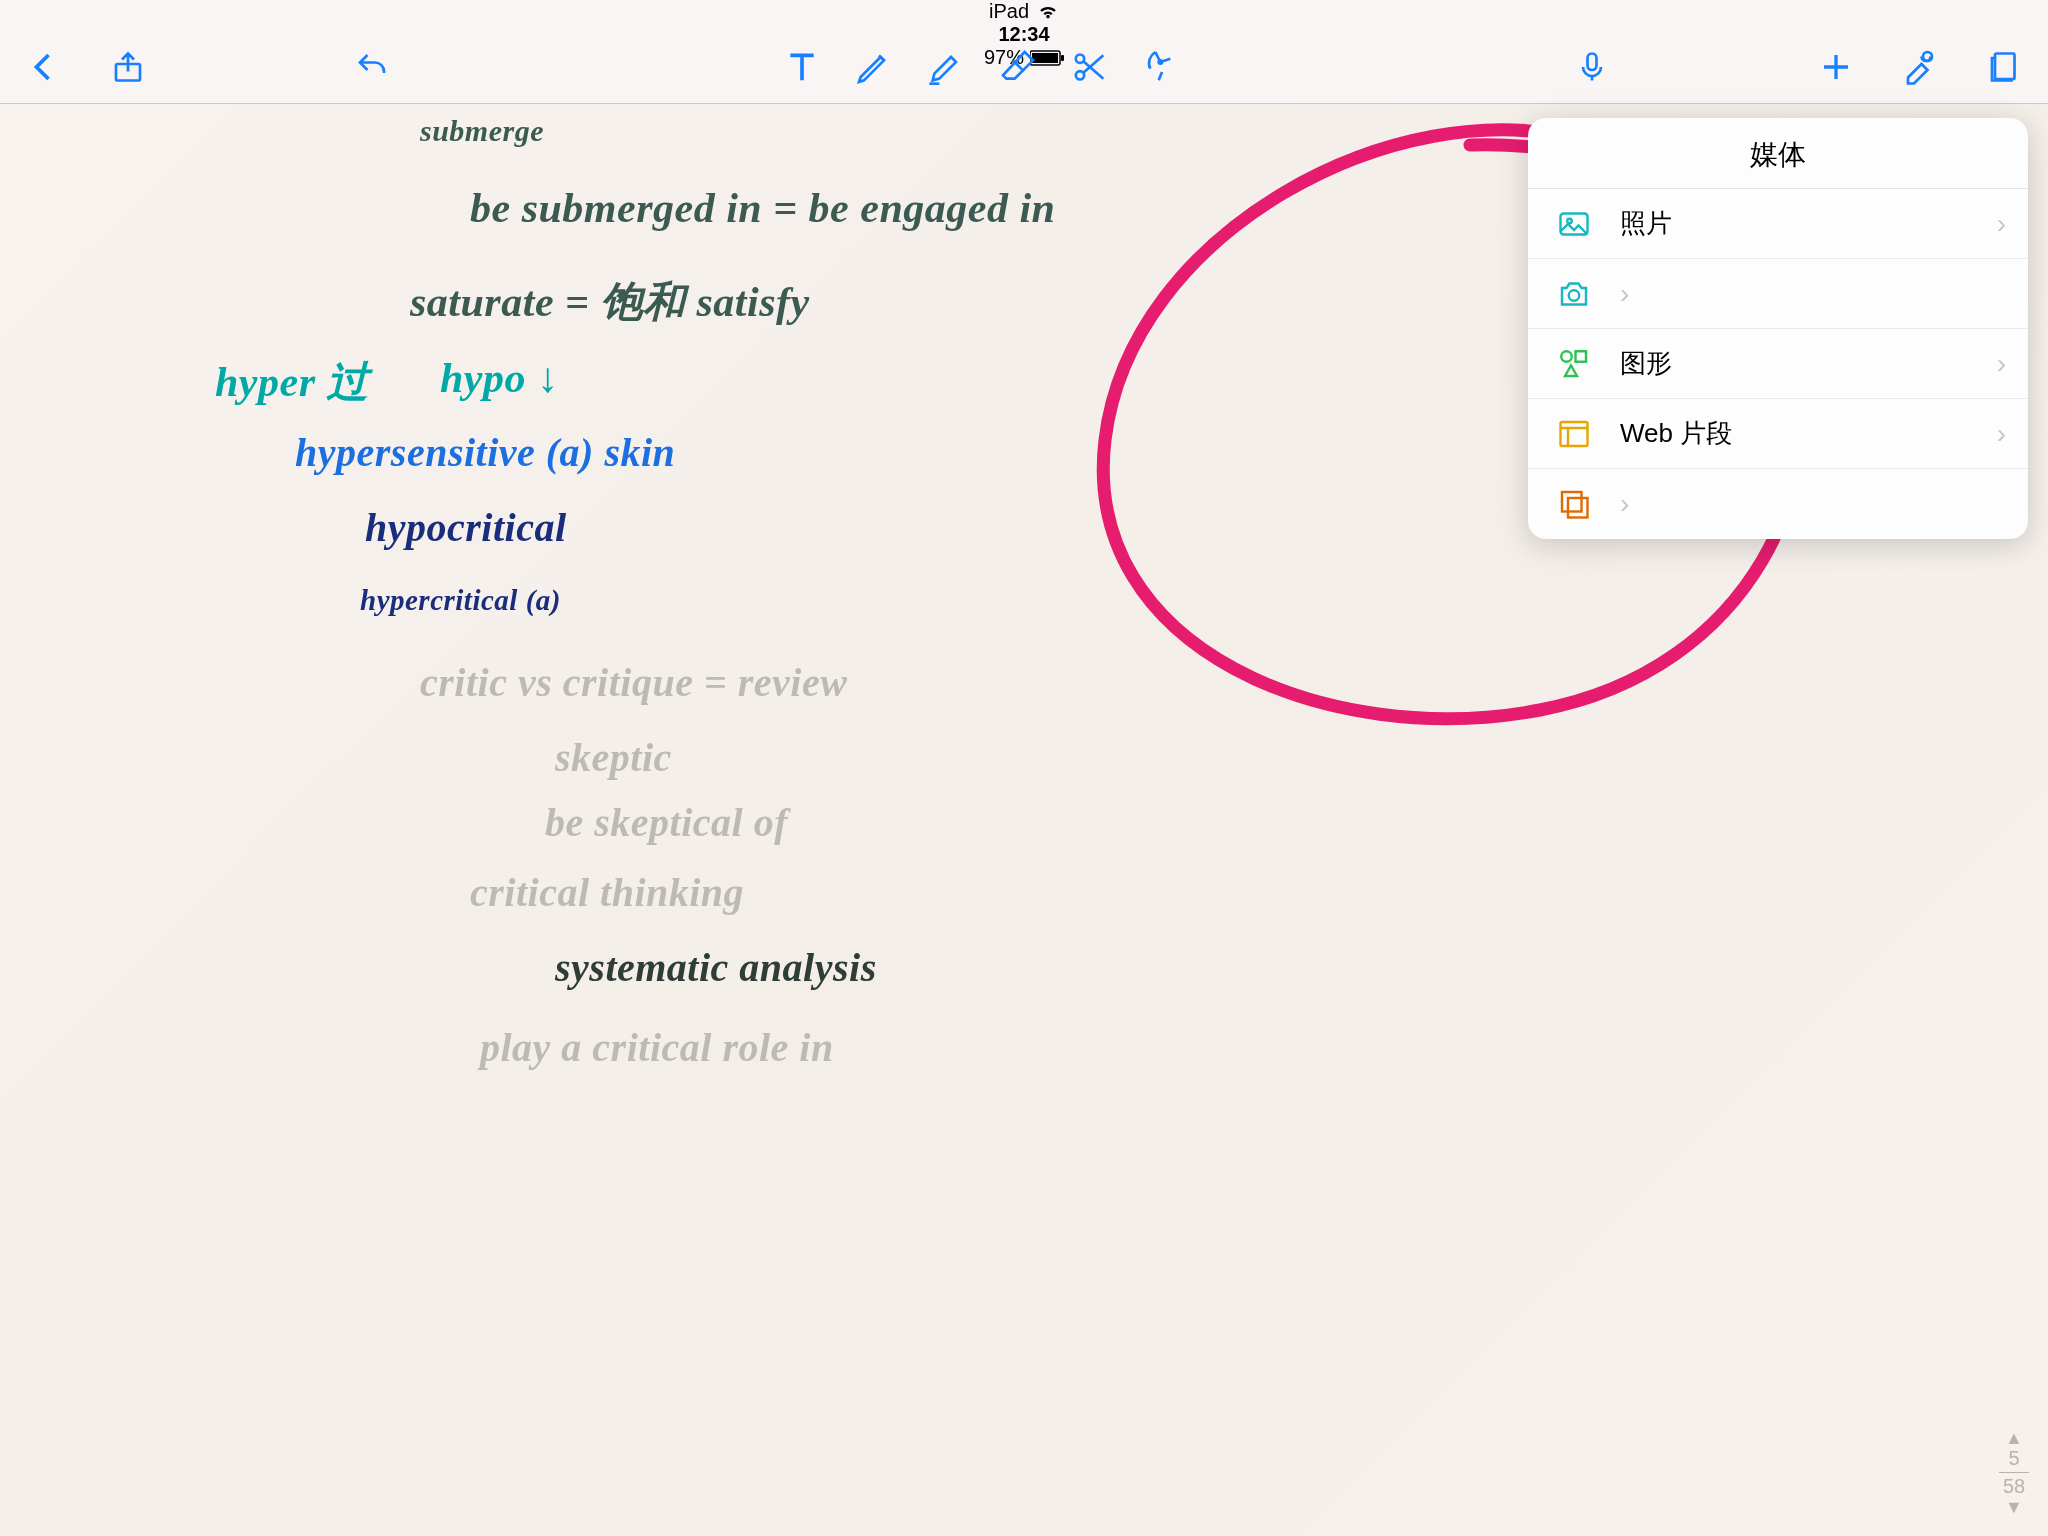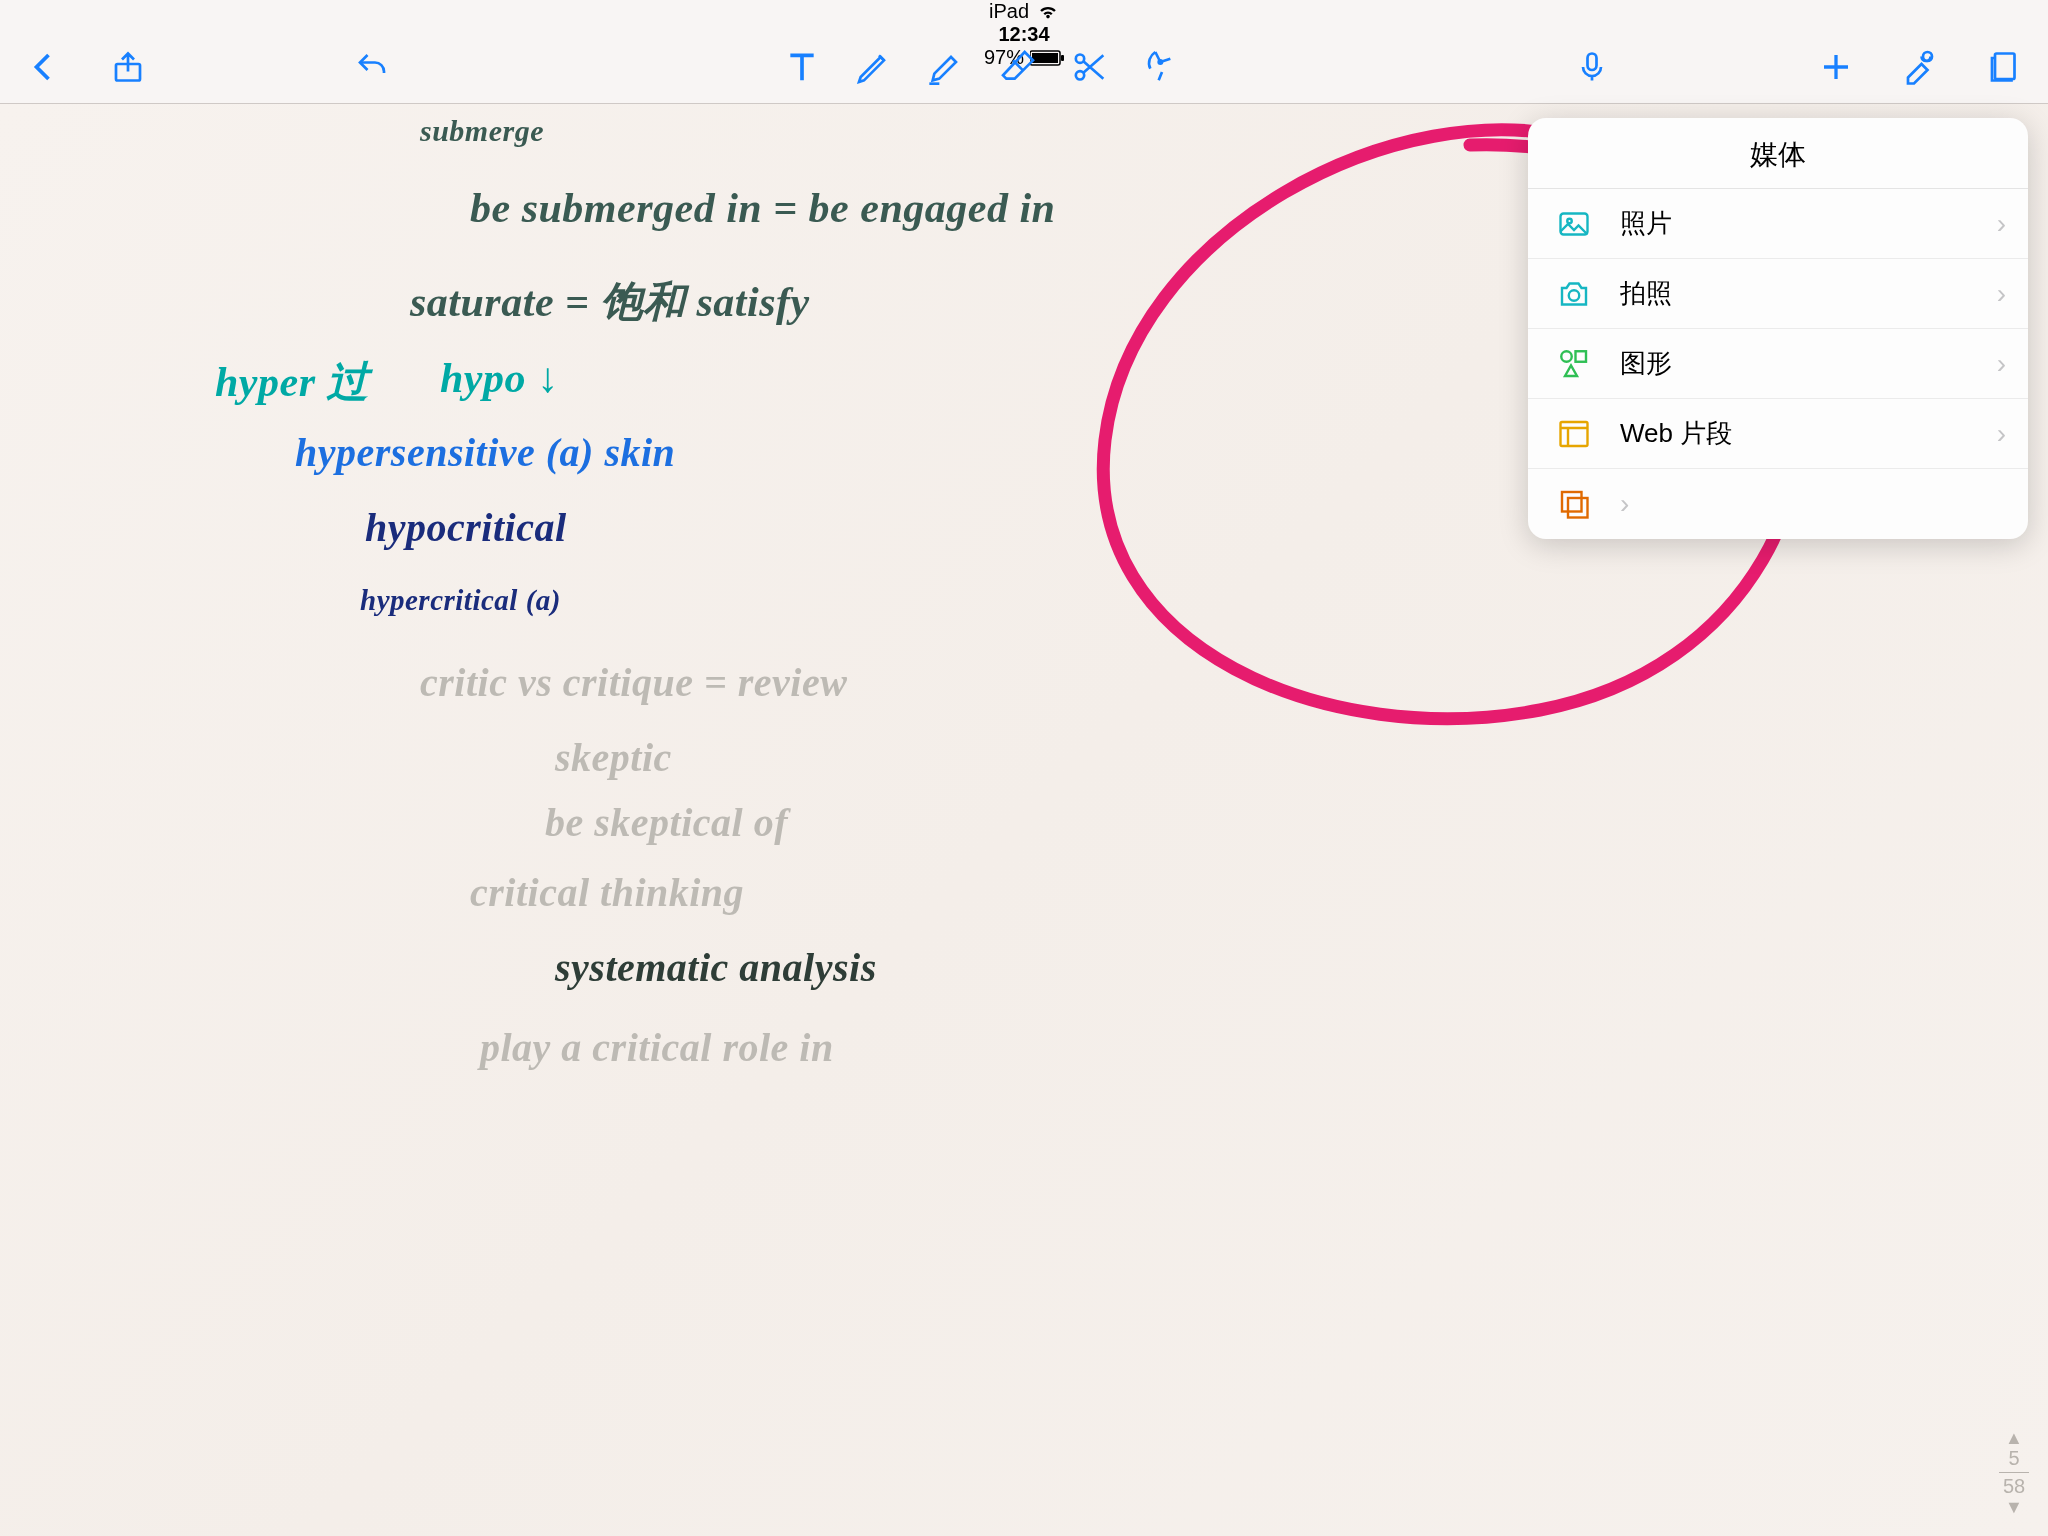--- a/index.html
+++ b/index.html
@@ -209,21 +209,20 @@
     <div class="pop-chevron">›</div>
   </div>
 
   <div class="pop-row">
     <div class="pop-icon">
       <svg width="36" height="36" viewBox="0 0 24 24" fill="none" stroke="#16b6c2" stroke-width="1.6">
           <path d="M4 8h3l2-3h6l2 3h3v11H4z"></path>
           <circle cx="12" cy="13" r="3.5"></circle>
         </svg>
     </div>
-    <div class="pop-label">拍照</div>
     <div class="pop-chevron">›</div>
   </div>
 
   <div class="pop-row">
     <div class="pop-icon">
       <svg width="36" height="36" viewBox="0 0 24 24" fill="none" stroke="#2fbf54" stroke-width="1.6">
           <circle cx="7" cy="7" r="3.5"></circle>
           <rect x="13" y="3.5" width="7" height="7"></rect>
           <path d="M6 20l4-7 4 7z"></path>
         </svg>

